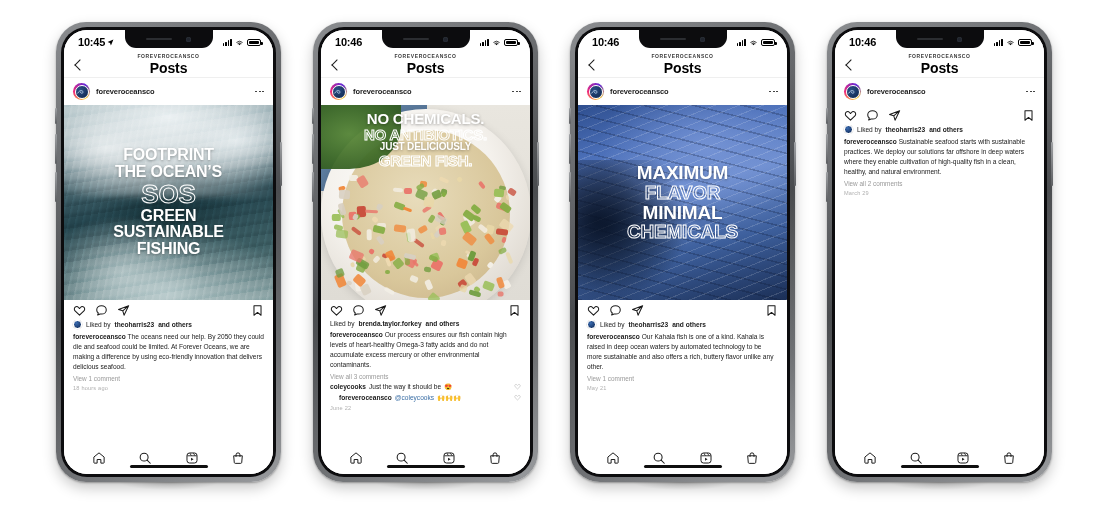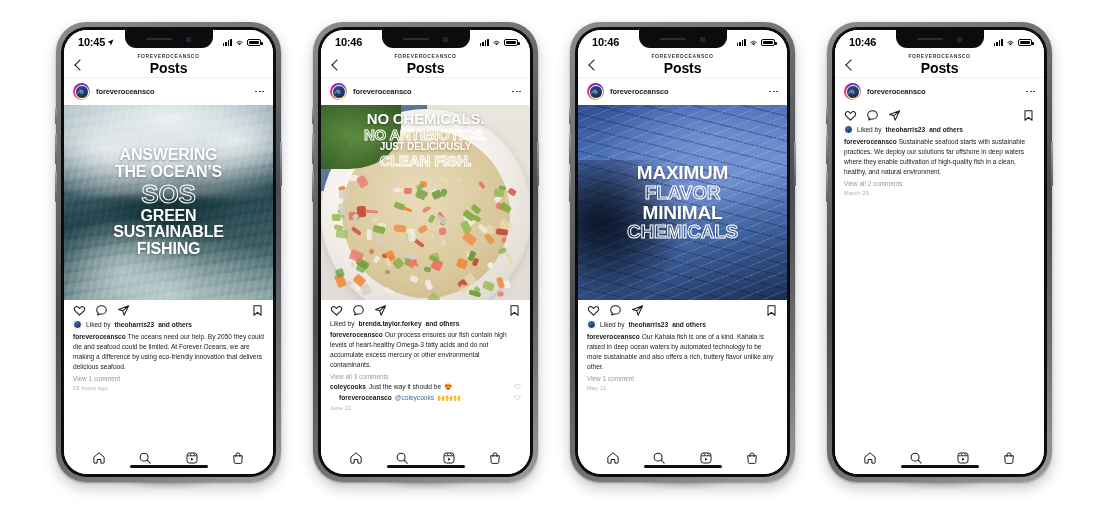--- a/index.html
+++ b/index.html
@@ -371,21 +371,21 @@
             <span class="ph-name">foreveroceansco</span>
             <span class="ph-dots">
               <span></span>
               <span></span>
               <span></span>
             </span>
           </div>
           <div class="media">
             <div class="img-wave"></div>
             <div class="media-overlay" style="justify-content:center;">
-              <div class="ovl-line" style="font-size:16px">ANSWERING</div>
+              <div class="ovl-line" style="font-size:16px">FOOTPRINT</div>
               <div class="ovl-line" style="font-size:16px">THE OCEAN’S</div>
               <div class="ovl-line outline" style="font-size:26px">SOS</div>
               <div class="ovl-line" style="font-size:16px">GREEN</div>
               <div class="ovl-line" style="font-size:16px">SUSTAINABLE</div>
               <div class="ovl-line" style="font-size:16px">FISHING</div>
             </div>
           </div>
           <div class="actions">
             <span>
               <svg class="ic" width="13" height="13" viewBox="0 0 24 24" fill="none">
@@ -631,21 +631,21 @@
               <span class="conf" style="left:15.2px;top:101.1px;width:11.8px;height:6.3px;background:#d8cfc0;transform:rotate(74deg);opacity:0.89"></span>
               <span class="conf" style="left:161.7px;top:176.7px;width:11.3px;height:8.4px;background:#9bbf5a;transform:rotate(21deg);opacity:0.88"></span>
               <span class="conf" style="left:14.7px;top:125.2px;width:12.4px;height:7.6px;background:#9bbf5a;transform:rotate(7deg);opacity:0.75"></span>
               <span class="conf" style="left:147.5px;top:146.2px;width:5.7px;height:9.7px;background:#6f9c3e;transform:rotate(21deg);opacity:0.98"></span>
               <div class="greens"></div>
             </div>
             <div class="media-overlay" style="justify-content:flex-start;padding-top:6px;">
               <div class="ovl-line" style="font-size:15px">NO CHEMICALS.</div>
               <div class="ovl-line outline" style="font-size:15px">NO ANTIBIOTICS.</div>
               <div class="ovl-line" style="font-size:10px">JUST DELICIOUSLY</div>
-              <div class="ovl-line outline" style="font-size:15px">CLEAN FISH.</div>
+              <div class="ovl-line outline" style="font-size:15px">GREEN FISH.</div>
             </div>
           </div>
           <div class="actions">
             <span>
               <svg class="ic" width="13" height="13" viewBox="0 0 24 24" fill="none">
                 <path d="M12 20.5 3.8 12.6C1.9 10.8 2 7.6 4 5.9c1.9-1.6 4.7-1.2 6.3.6l1.7 1.9 1.7-1.9c1.6-1.8 4.4-2.2 6.3-.6 2 1.7 2.1 4.9.2 6.7L12 20.5Z" stroke="#1a1a1a" stroke-width="1.9" stroke-linejoin="round"></path>
               </svg>
             </span>
             <span>
               <svg class="ic" width="13" height="13" viewBox="0 0 24 24" fill="none">

